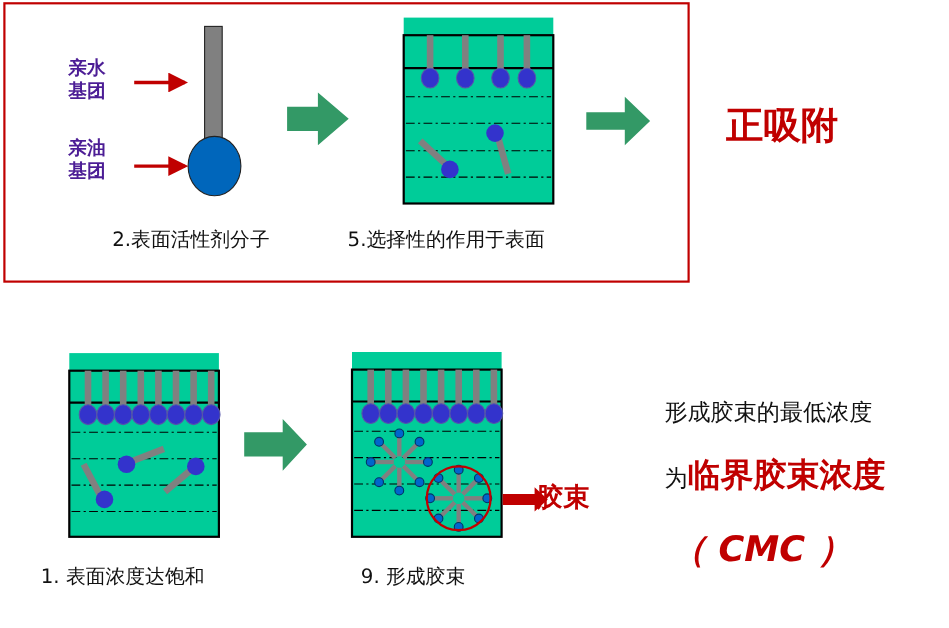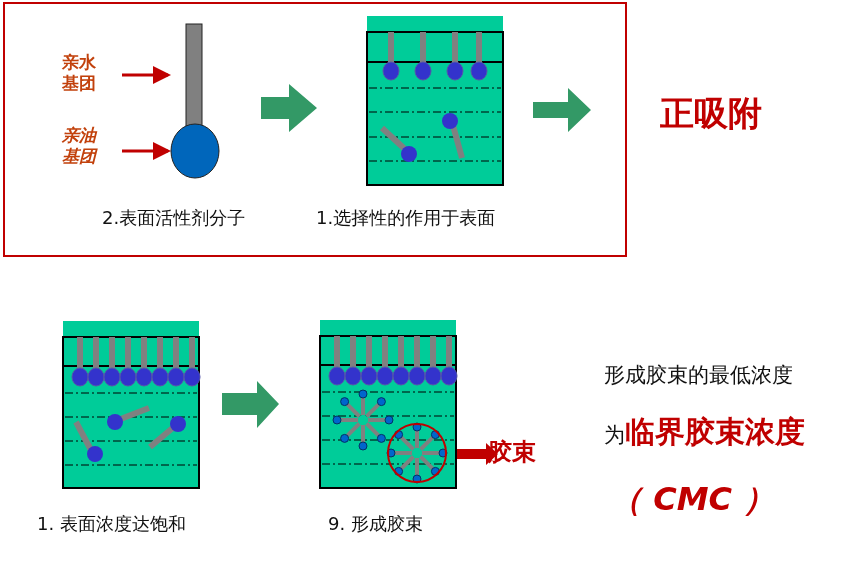--- a/index.html
+++ b/index.html
@@ -1,34 +1,34 @@
 <!DOCTYPE html>
 <html><head>
 <meta charset="utf-8">
 <style>
   html, body { margin: 0; padding: 0; background: #ffffff; }
   body { width: 863px; height: 571px; position: relative; overflow: hidden;
          font-family: "DejaVu Sans", "Liberation Sans", sans-serif; }
   .abs { position: absolute; }
   .redbox { left: 3px; top: 2px; width: 620px; height: 251px; border: 2px solid #c00000; box-sizing: content-box; }
-  .label-red { color: #c2410c; font-weight: bold; font-size: 17px; line-height: 21px; }
+  .label-red { color: #4c1d95; font-weight: bold; font-size: 17px; line-height: 21px; }
   .caption { color: #111; font-size: 18px; white-space: nowrap; }
   .big-red { color: #c00000; font-weight: bold; }
   svg { position: absolute; overflow: visible; }
 </style>
 </head>
 <body>
 
 <div class="abs redbox"></div>
 
 <div class="abs label-red" style="left:62px; top:52px;">
   <div>亲水</div>
   <div>基团</div>
 </div>
-<div class="abs label-red" style="left:62px; top:125px;font-style:italic;">
+<div class="abs label-red" style="left:62px; top:125px;">
   <div>亲油</div>
   <div>基团</div>
 </div>
 
 <svg style="left:0;top:0;" width="863" height="571">
   <defs>
     <marker id="redhead" markerWidth="6" markerHeight="6" refX="5" refY="3" orient="auto">
       <path d="M0,0 L6,3 L0,6 z" fill="#c00000"></path>
     </marker>
   </defs>
@@ -187,21 +187,21 @@
       </g>
     <circle cx="417" cy="453" r="29" fill="none" stroke="#c00000" stroke-width="2"></circle>
   </g>
 
   <g>
       <polygon points="457,449 486,449 486,443 498,454 486,465 486,459 457,459" fill="#c00000"></polygon>
     </g>
 </svg>
 
 <div class="abs caption" style="left:102px; top:206px;">2.表面活性剂分子</div>
-<div class="abs caption" style="left:316px; top:206px;">1.选择性的作用于表面</div>
+<div class="abs caption" style="left:316px; top:206px;">5.选择性的作用于表面</div>
 <div class="abs big-red" style="left:660px; top:91px; font-size:34px;">正吸附</div>
 
 <div class="abs caption" style="left:37px; top:512px;">1. 表面浓度达饱和</div>
 <div class="abs caption" style="left:328px; top:512px;">9. 形成胶束</div>
 <div class="abs big-red" style="left:488px; top:436px; font-size:24px;">胶束</div>
 
 <div class="abs caption" style="left:604px; top:361px; font-size:21px;">形成胶束的最低浓度</div>
 <div class="abs" style="left:604px; top:412px; white-space:nowrap;">
   <span style="font-size:21px; color:#111;">为</span><span class="big-red" style="font-size:30px;">临界胶束浓度</span>
 </div>

